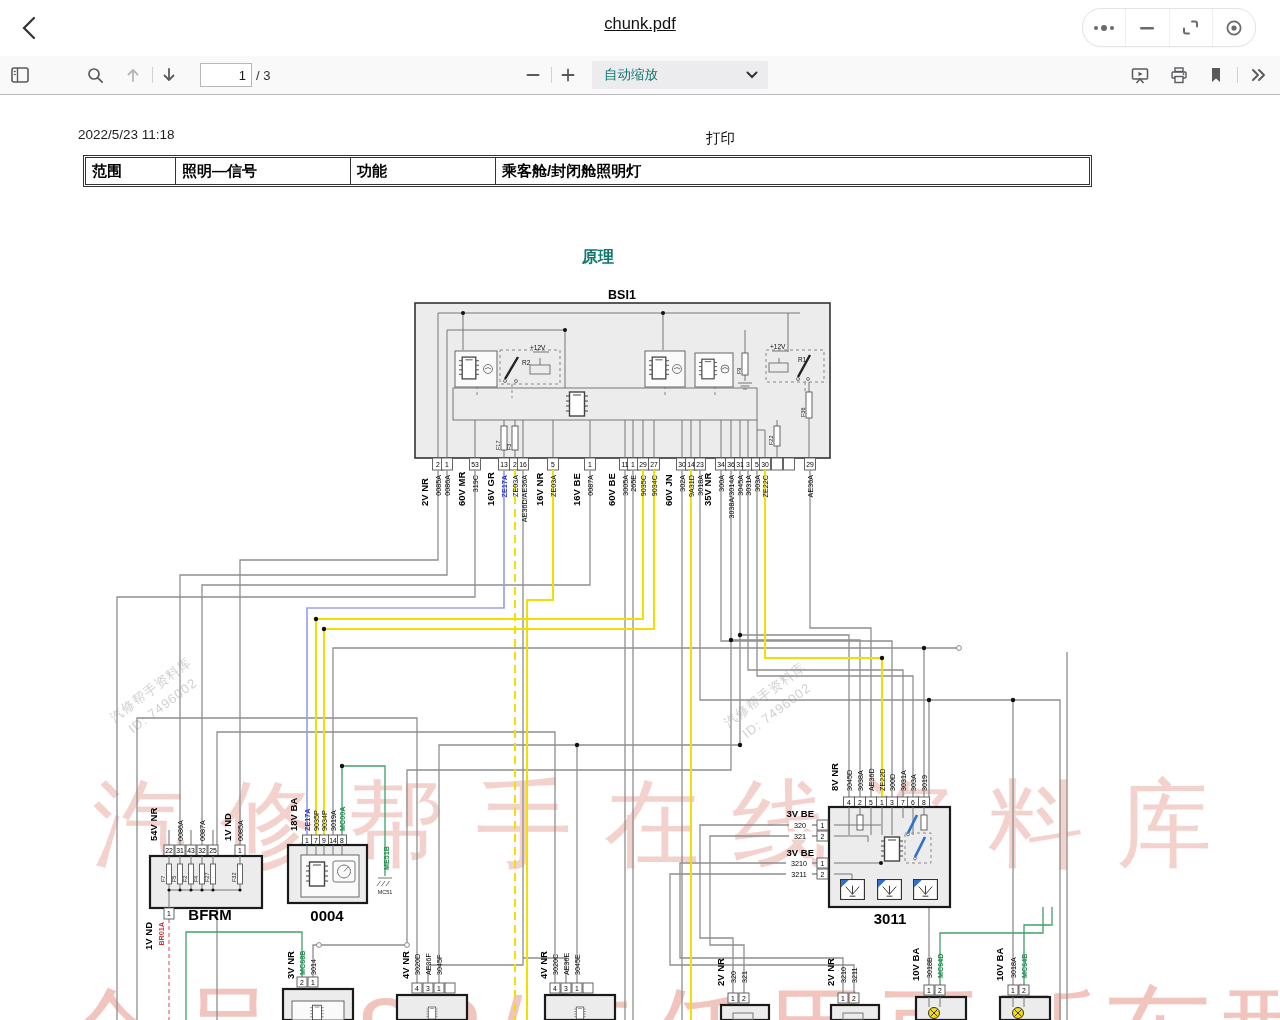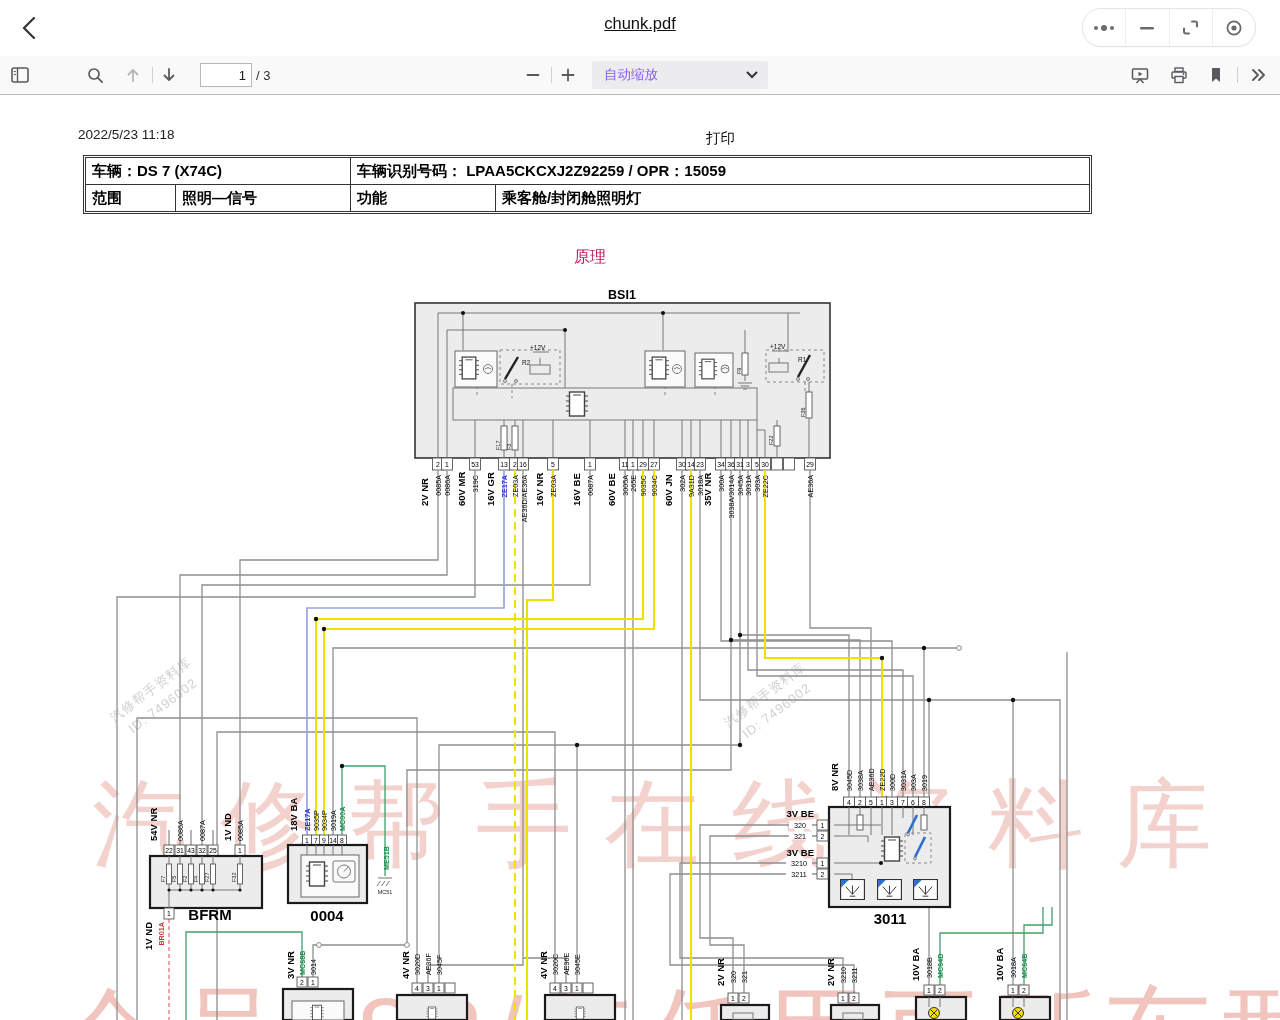--- a/index.html
+++ b/index.html
@@ -14,30 +14,30 @@
   .dots{display:flex;align-items:center;gap:3px;}
   .dots i{display:block;border-radius:50%;background:#6b6b6b;}
   .dots i.s{width:4px;height:4px;}.dots i.b{width:6px;height:6px;}
   
   .toolbar{position:absolute;left:0;top:56px;width:1280px;height:38px;background:#f9f9fa;border-bottom:1px solid #b9b9bc;box-shadow:0 1px 2px rgba(0,0,0,.06);}
   .tb-i{position:absolute;top:0;height:38px;display:flex;align-items:center;justify-content:center;cursor:pointer;color:#5a5a5e;}
   .tb-sep{position:absolute;top:11px;width:1px;height:16px;background:#cfcfd4;}
   .page-input{position:absolute;left:200px;top:7px;width:40px;height:22px;border:1px solid #b7b7bb;background:#fff;font-size:13px;text-align:right;padding:0 5px;color:#1a1a1a;}
   .page-total{position:absolute;left:256px;top:12px;font-size:13px;color:#2e2e31;}
   .zoom-select{position:absolute;left:592px;top:5px;width:176px;height:28px;background:#ececee;border-radius:2px;display:flex;align-items:center;cursor:pointer;}
-  .zoom-select span{font-size:13.5px;color:#8b5cf6;margin-left:12px;flex:1;}
+  .zoom-select span{font-size:13.5px;color:#0f766e;margin-left:12px;flex:1;}
   .zoom-select svg{margin-right:10px;}
   
   .pdfpage{position:absolute;left:0;top:95px;width:1280px;height:925px;background:#fff;overflow:hidden;}
   .hdr-date{position:absolute;left:78px;top:32px;font-size:13.5px;color:#1c1c1c;}
   .hdr-print{position:absolute;left:706px;top:34px;font-size:14.5px;color:#111;}
   .doc-table{position:absolute;left:85px;top:62px;width:1005px;outline:1px solid #333;outline-offset:1px;}
   .doc-table table{width:100%;border-collapse:collapse;border:1px solid #333;table-layout:fixed;}
   .doc-table td{border:1px solid #333;font-size:15px;font-weight:700;color:#000;padding:1px 6px;height:24px;white-space:nowrap;overflow:hidden;}
-  .principle{position:absolute;left:0;width:1180px;top:152px;text-align:center;font-size:16px;font-weight:400;color:#be185d;}
+  .principle{position:absolute;left:8px;width:1180px;top:152px;text-align:center;font-size:16px;font-weight:700;color:#0f766e;}
   .dsvg{position:absolute;left:0;top:0;}
   
   .wm-id{position:absolute;transform:rotate(-37deg);color:#cbcbcb;opacity:.9;font-size:13px;line-height:1.55;letter-spacing:1px;text-align:center;white-space:nowrap;}
   .wm-big{position:absolute;white-space:nowrap;pointer-events:none;}
   .wm1{left:92px;top:666px;font-size:96px;letter-spacing:32px;color:rgba(224,138,125,.38);}
   .wm2{left:58px;top:872px;font-size:105px;letter-spacing:10px;color:rgba(221,115,100,.42);}
   
   svg text{font-family:"Liberation Sans",sans-serif;}
   .t-gl{font-weight:bold;font-size:9.5px;fill:#000;}
   .t-wl{font-size:7.2px;fill:#000;}
@@ -187,24 +187,20 @@
   <div class="hdr-print">打印</div>
   <div class="doc-table">
     <table>
       <colgroup>
             <col style="width:90px">
             <col style="width:175px">
             <col style="width:145px">
             <col>
           </colgroup>
       <tbody>
-            <tr>
-              <td colspan="2">车辆：DS 7 (X74C)</td>
-              <td colspan="2">车辆识别号码：  LPAA5CKCXJ2Z92259 / OPR：15059</td>
-            </tr>
       <tr>
               <td>范围</td>
               <td>照明—信号</td>
               <td>功能</td>
               <td>乘客舱/封闭舱照明灯</td>
             </tr>
     </tbody>
         </table>
   </div>
   <div class="principle">原理</div>

